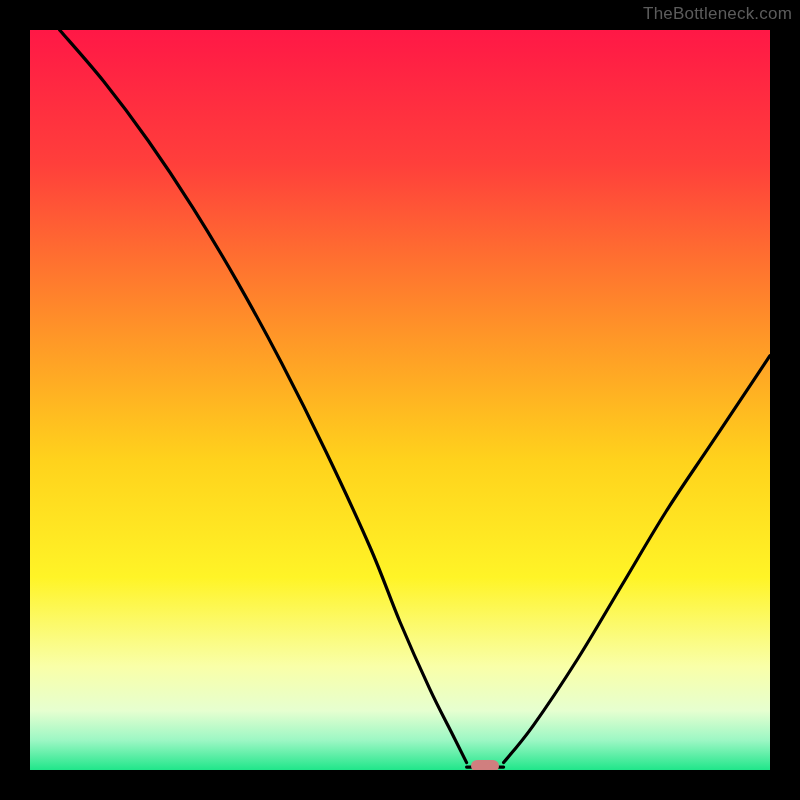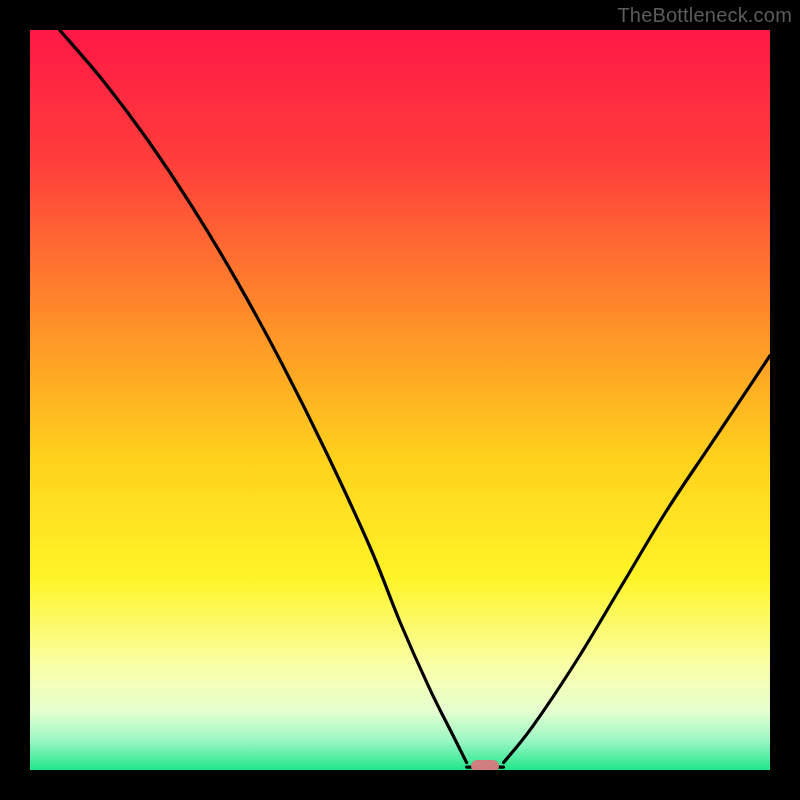--- a/index.html
+++ b/index.html
@@ -32,21 +32,21 @@
   .plot svg {
     display: block;
     width: 740px;
     height: 740px;
   }
   .watermark {
     position: absolute;
     top: 4px;
     right: 8px;
     color: #5c5c5c;
-    font-size: 20px;
+    font-size: 17px;
     font-weight: 400;
     letter-spacing: 0.2px;
   }
   .marker {
     position: absolute;
     width: 28px;
     height: 12px;
     border-radius: 6px;
     background: #d07f7f;
     transform: translate(-50%, -50%);

